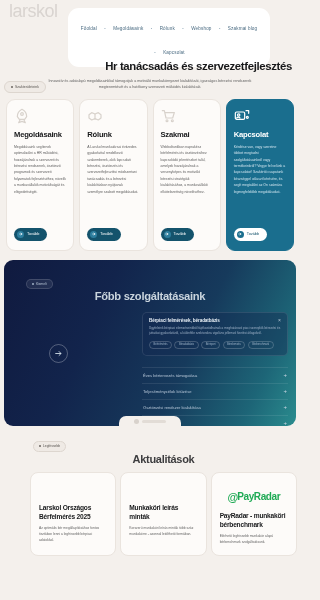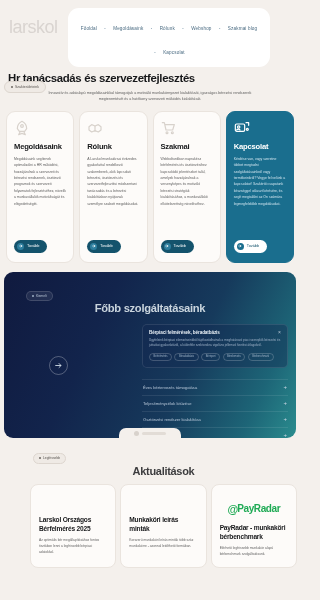--- a/index.html
+++ b/index.html
@@ -8,21 +8,21 @@
     font-family:"Liberation Sans", sans-serif;
     background:#f4f0ec;
     color:#1b1b1b;
     -webkit-font-smoothing:antialiased;
   }
   .page { position:relative; width:300px; height:600px; overflow:hidden; background:#f4f0ec; }
 
   
   .header { position:relative; height:46px; padding:8px 10px 0 10px; }
   .logo {
-    position:absolute; left:9px; top:17px;
+    position:absolute; left:9px; top:1px;
     font-size:18px; letter-spacing:-0.5px; font-weight:400;
     color:#d9d4d0;
   }
   .navwrap {
     margin-left:58px; margin-right:20px;
     background:#ffffff;
     border-radius:11px;
     padding:5px 6px 6px 6px;
     text-align:center;
     min-height:32px;
@@ -34,26 +34,26 @@
     color:#4a6b82;
     letter-spacing:.15px;
     padding:0 1px;
     cursor:pointer;
   }
   .nav-sep { display:inline-block; font-size:4px; color:#8fa6b6; padding:0 2px; }
 
   
   .hero { position:relative; padding:6px 8px 0 8px; }
   .hero-title {
-    text-align:left;
+    text-align:right;
     font-size:11.4px;
     font-weight:700;
     letter-spacing:-0.35px;
     color:#17181a;
-    margin-top:20px;
+    margin-top:8px;
   }
   .hero-sub {
     width:216px;
     margin:6px auto 0 auto;
     text-align:center;
     font-size:3.7px;
     line-height:1.75;
     color:#5c5c5c;
   }
   .pill-left {

